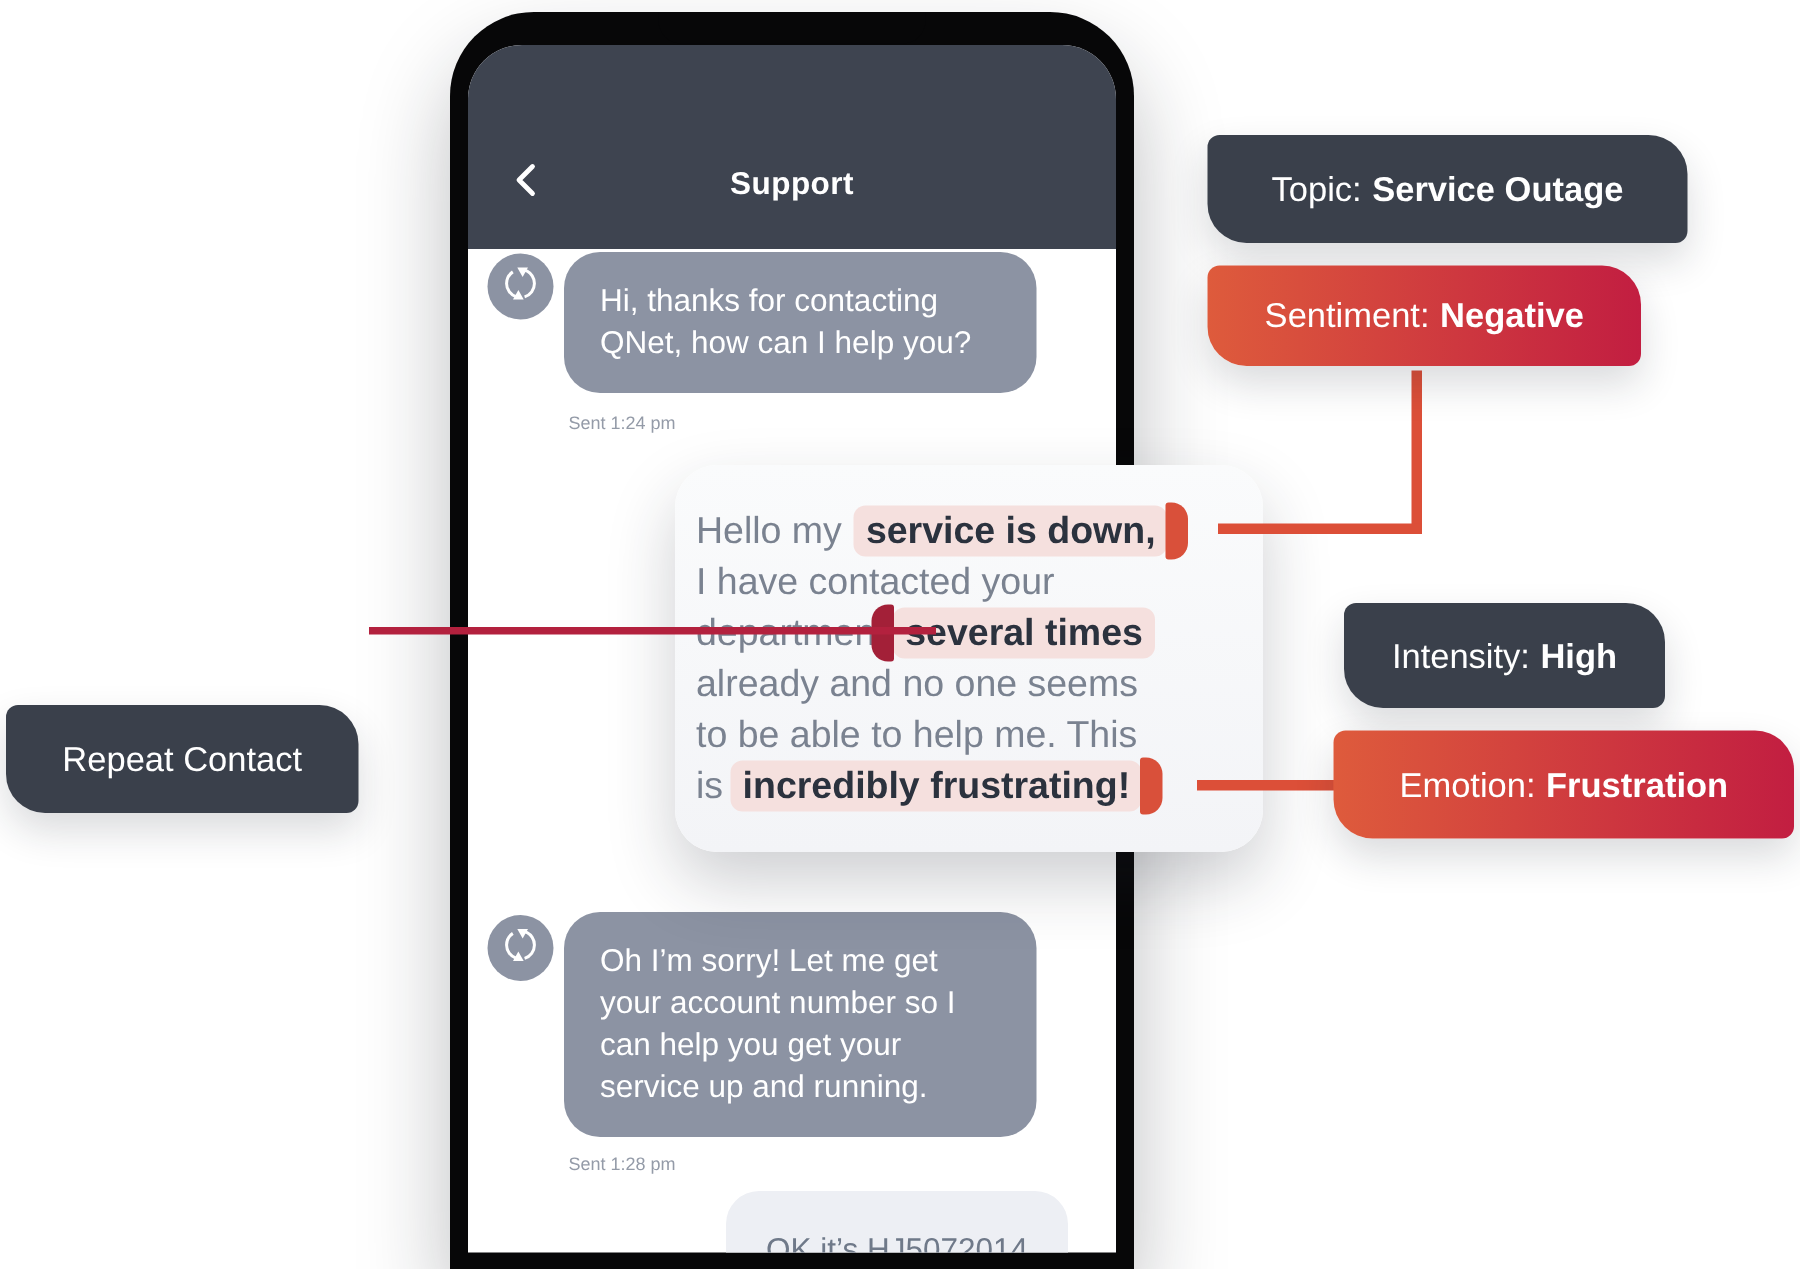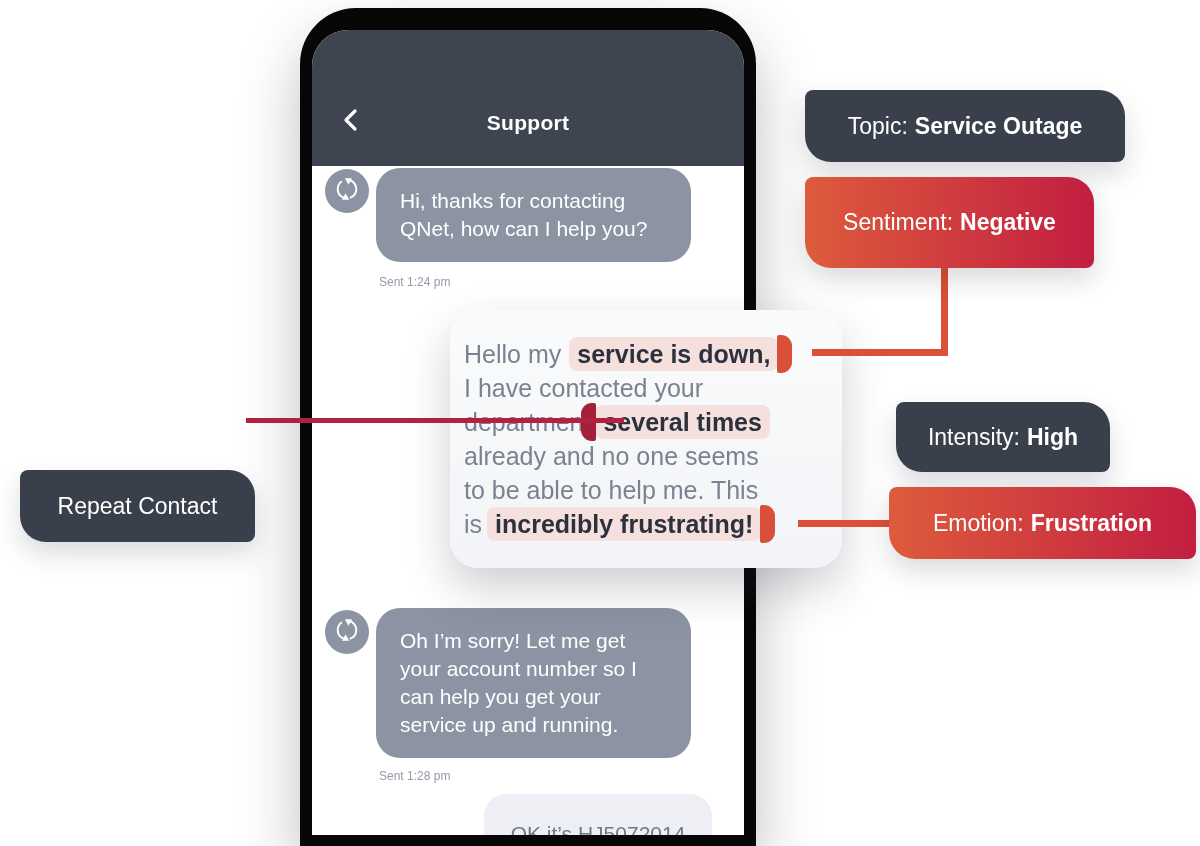--- a/index.html
+++ b/index.html
@@ -110,23 +110,23 @@
     color:#ffffff; font-size:23px;
     border-radius:8px 26px 8px 26px;
     box-shadow:0 12px 26px rgba(25,30,42,.16);
     padding:0 20px; white-space:nowrap;
   }
   .pill-dark { background:#3A404B; }
   .pill-red  { background:linear-gradient(90deg,#DE5B3C 0%,#C21E41 100%); }
   .pill-value { font-weight:bold; margin-left:7px; }
   .pill-value:empty { display:none; margin:0; }
   .pill-topic     { left:805px; top:90px;  width:320px; height:72px; }
-  .pill-sentiment { left:805px; top:177px; width:289px; height:91px; }
+  .pill-sentiment { left:805px; top:177px; width:289px; height:67px; }
   .pill-effort    { left:55px;  top:385px; width:193px; height:72px; }
-  .pill-repeat    { left:20px;   top:470px; width:235px; height:72px; }
+  .pill-repeat    { left:4px;   top:470px; width:235px; height:72px; }
   .pill-intensity { left:896px; top:402px; width:214px; height:70px; }
   .pill-emotion   { left:889px; top:487px; width:307px; height:72px; }
 </style>
 </head>
 <body>
 
 <div class="stage">
 
   <div class="phone-frame">
     <div class="phone-screen">

